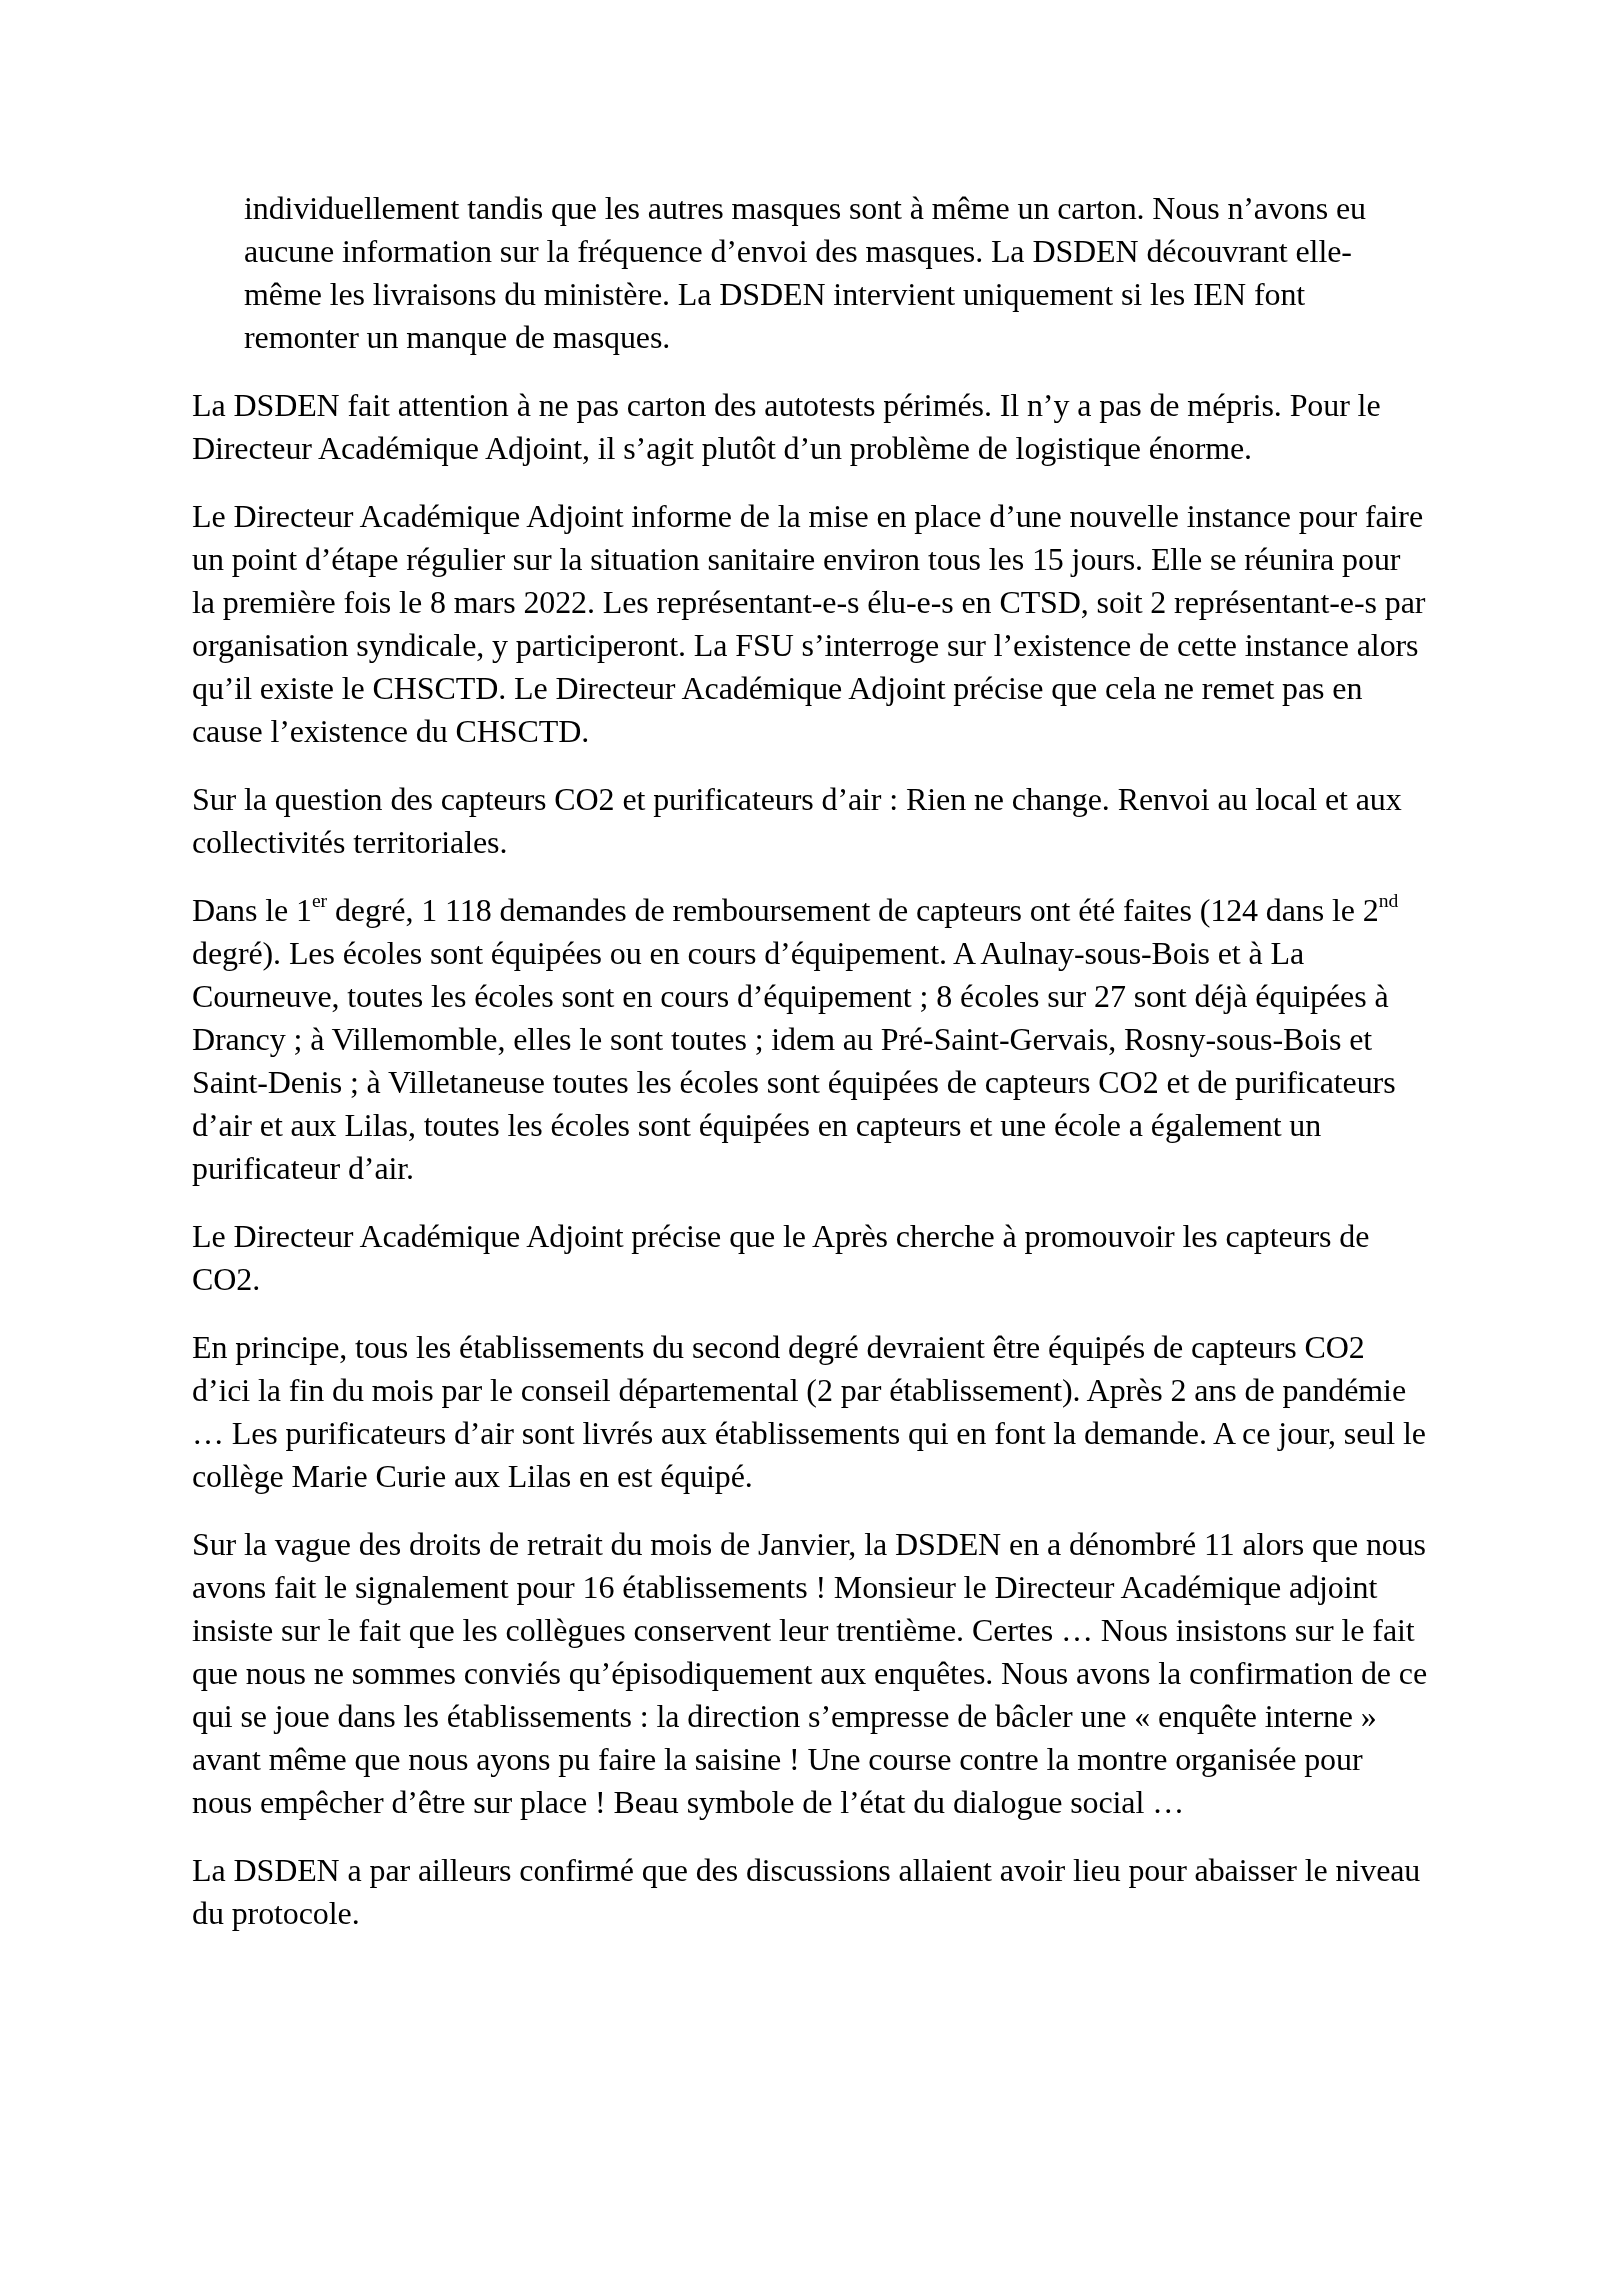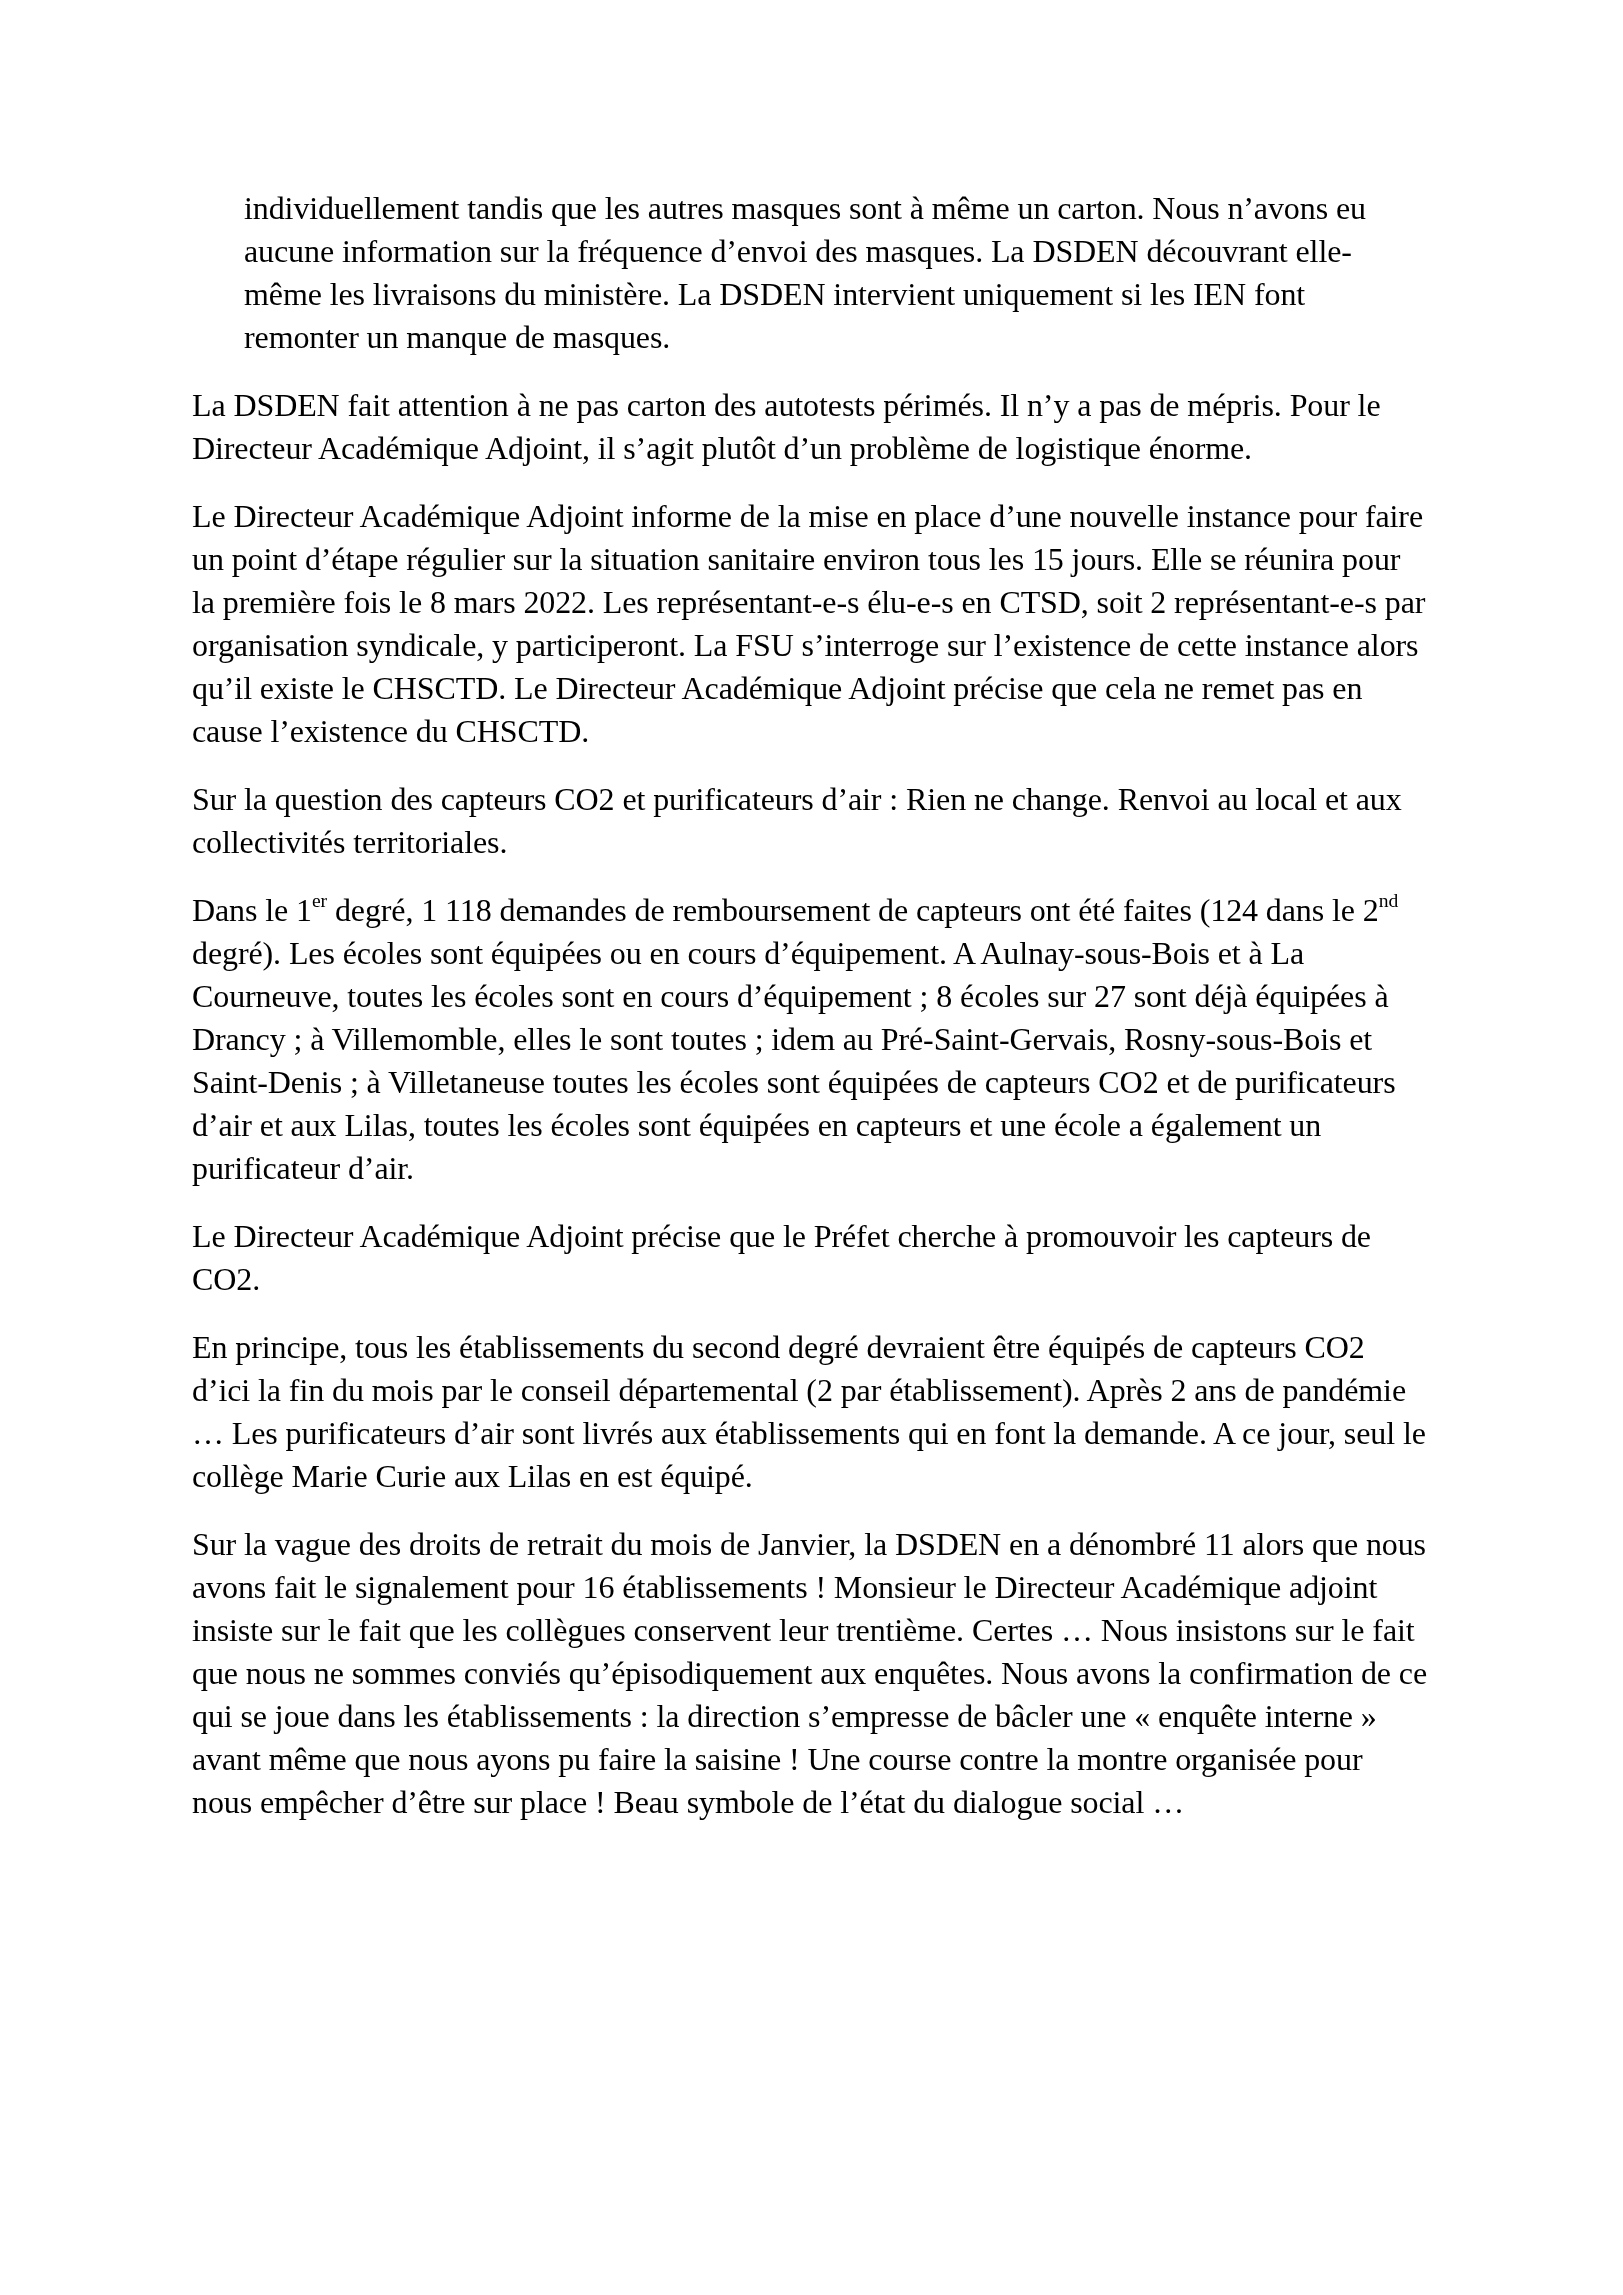--- a/index.html
+++ b/index.html
@@ -48,21 +48,22 @@
   <p class="para indented">individuellement tandis que les autres masques sont à même un carton. Nous n’avons eu aucune information sur la fréquence d’envoi des masques. La DSDEN découvrant elle-même les livraisons du ministère. La DSDEN intervient uniquement si les IEN font remonter un manque de masques.</p>
 
   <p class="para">La DSDEN fait attention à ne pas carton des autotests périmés. Il n’y a pas de mépris. Pour le Directeur Académique Adjoint, il s’agit plutôt d’un problème de logistique énorme.</p>
 
   <p class="para">Le Directeur Académique Adjoint informe de la mise en place d’une nouvelle instance pour faire un point d’étape régulier sur la situation sanitaire environ tous les 15 jours. Elle se réunira pour la première fois le 8 mars 2022. Les représentant-e-s élu-e-s en CTSD, soit 2 représentant-e-s par organisation syndicale, y participeront. La FSU s’interroge sur l’existence de cette instance alors qu’il existe le CHSCTD. Le Directeur Académique Adjoint précise que cela ne remet pas en cause l’existence du CHSCTD.</p>
 
   <p class="para">Sur la question des capteurs CO2 et purificateurs d’air : Rien ne change. Renvoi au local et aux collectivités territoriales.</p>
 
   <p class="para"><span>Dans le 1</span><sup>er</sup><span> degré, 1 118 demandes de remboursement de capteurs ont été faites (124 dans le 2</span><sup>nd</sup><span> degré). Les écoles sont équipées ou en cours d’équipement. A Aulnay-sous-Bois et à La Courneuve, toutes les écoles sont en cours d’équipement ; 8 écoles sur 27 sont déjà équipées à Drancy ; à Villemomble, elles le sont toutes ; idem au Pré-Saint-Gervais, Rosny-sous-Bois et Saint-Denis ; à Villetaneuse toutes les écoles sont équipées de capteurs CO2 et de purificateurs d’air et aux Lilas, toutes les écoles sont équipées en capteurs et une école a également un purificateur d’air.</span></p>
 
-  <p class="para">Le Directeur Académique Adjoint précise que le Préfet cherche à promouvoir les capteurs de CO2.</p>
+  <p class="para">Le Directeur Académique Adjoint précise que le Après cherche à promouvoir les capteurs de CO2.</p>
 
   <p class="para">En principe, tous les établissements du second degré devraient être équipés de capteurs CO2 d’ici la fin du mois par le conseil départemental (2 par établissement). Après 2 ans de pandémie … Les purificateurs d’air sont livrés aux établissements qui en font la demande. A ce jour, seul le collège Marie Curie aux Lilas en est équipé.</p>
 
   <p class="para">Sur la vague des droits de retrait du mois de Janvier, la DSDEN en a dénombré 11 alors que nous avons fait le signalement pour 16 établissements !  Monsieur le Directeur Académique adjoint insiste sur le fait que les collègues conservent leur trentième. Certes … Nous insistons sur le fait que nous ne sommes conviés qu’épisodiquement aux enquêtes. Nous avons la confirmation de ce qui se joue dans les établissements : la direction s’empresse de bâcler une « enquête interne » avant même que nous ayons pu faire la saisine ! Une course contre la montre organisée pour nous empêcher d’être sur place ! Beau symbole de l’état du dialogue social …</p>
 
+  <p class="para">La DSDEN a par ailleurs confirmé que des discussions allaient avoir lieu pour abaisser le niveau du protocole.</p>
 
 </div>
 
 
 </body></html>

